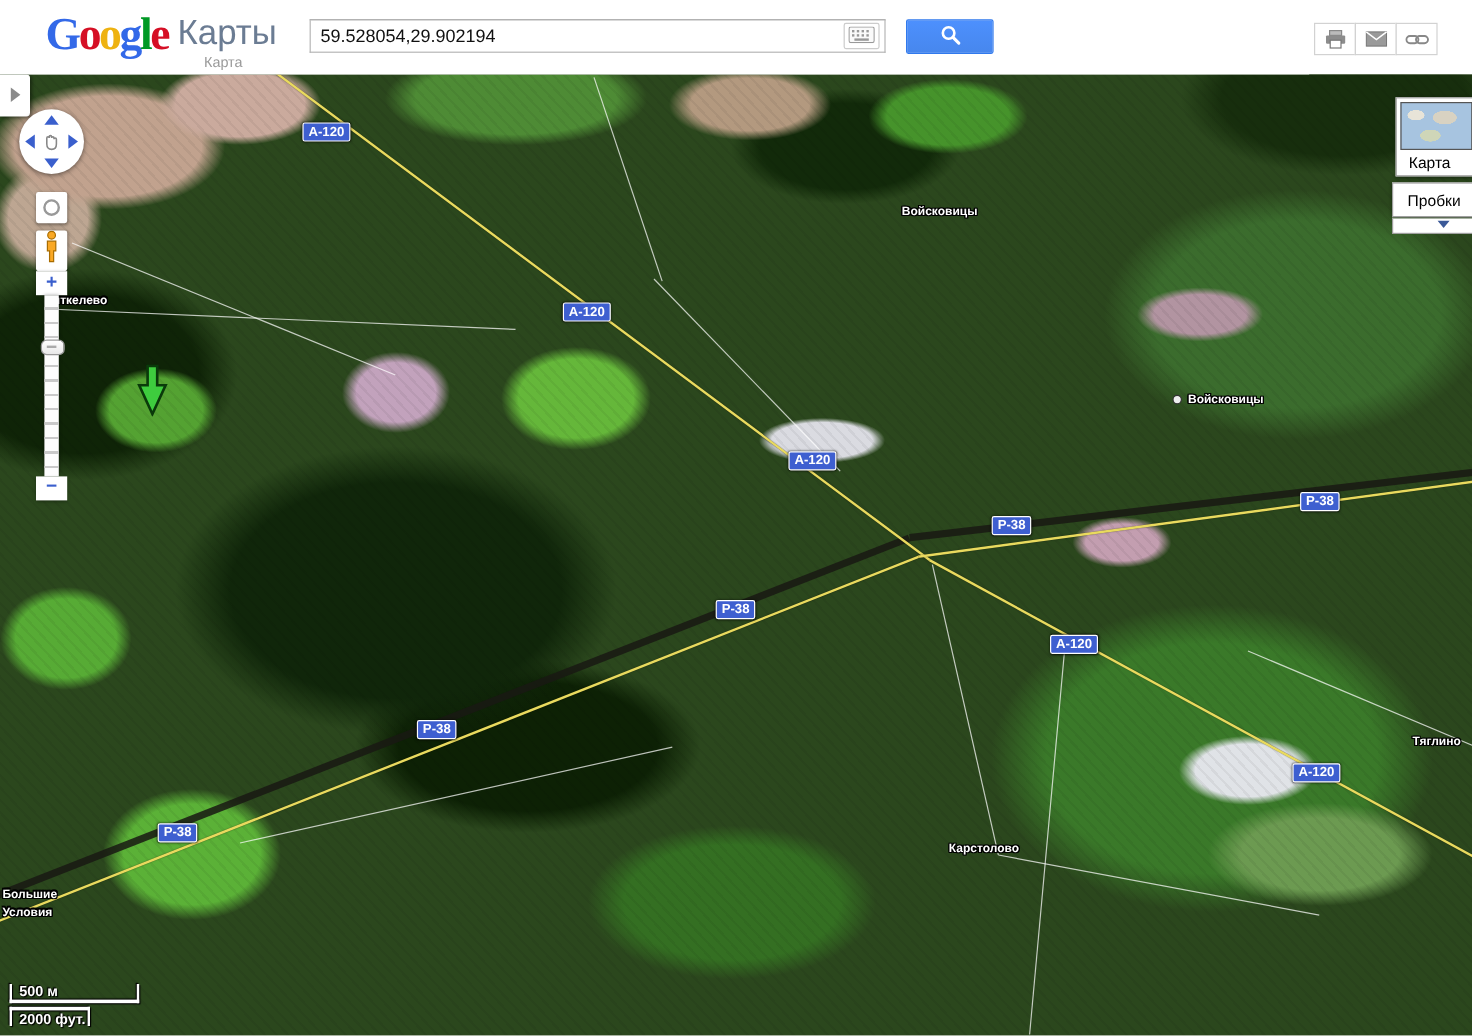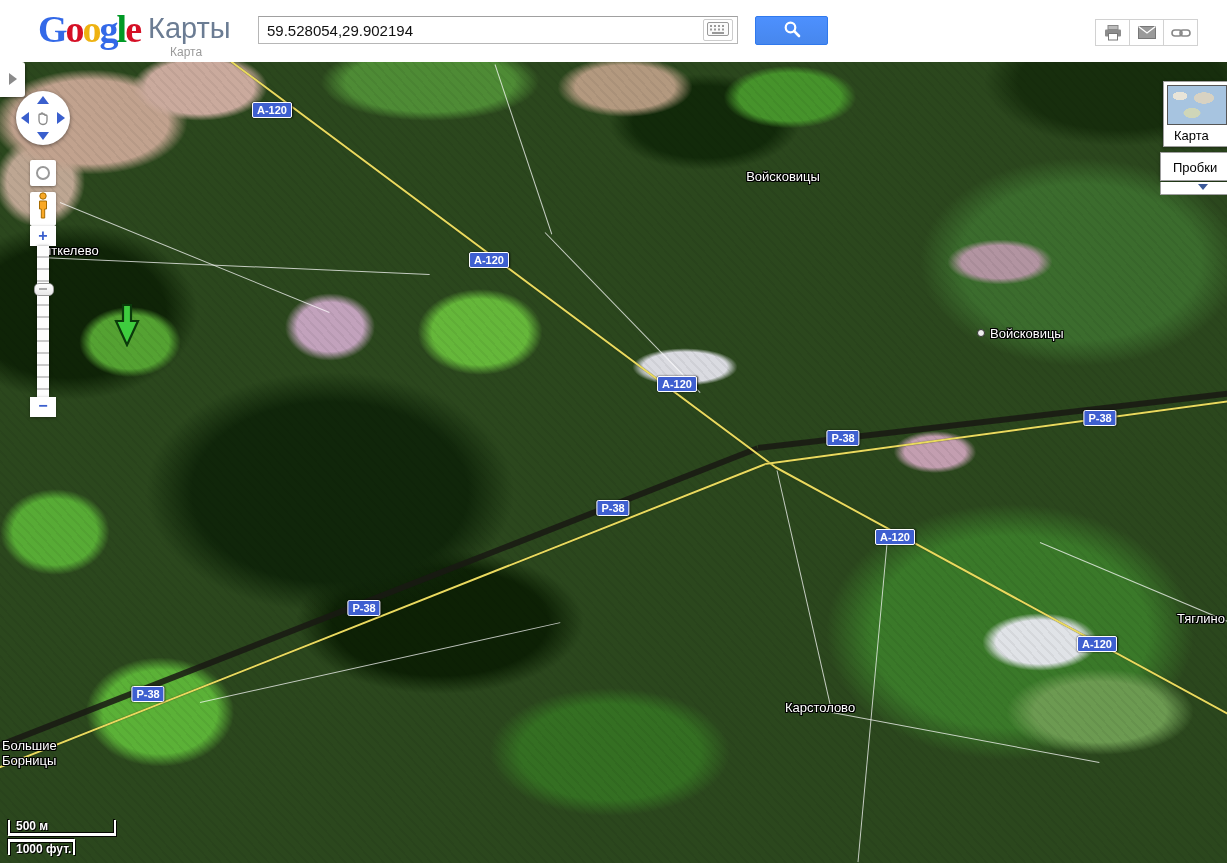--- a/index.html
+++ b/index.html
@@ -53,21 +53,21 @@
       radial-gradient(170px 80px at 1120px 20px, #172e0d 0 60%, transparent 80%),
       radial-gradient(180px 90px at 440px 560px, #0d2105 0 60%, transparent 80%);}
   .rline{position:absolute;transform-origin:0 50%;}
   .rail{height:6px;background:#191913;opacity:.85;}
   .road-y{height:2px;background:#e9da5e;box-shadow:0 0 1px rgba(0,0,0,.6);}
   .road-w{height:1px;background:rgba(255,255,255,.72);}
   .overlays{position:absolute;inset:0;}
   .shield{position:absolute;transform:translate(-50%,-50%);background:#3e5fd0;border:1px solid #fff;
     border-radius:2px;color:#fff;font-weight:bold;font-size:11px;line-height:14px;padding:0 4px;
     box-shadow:0 0 2px rgba(0,0,0,.8);white-space:nowrap;}
-  .plabel{position:absolute;color:#fff;font-weight:normal;font-size:13px;line-height:15px;white-space:pre-line;
+  .plabel{position:absolute;color:#fff;font-weight:bold;font-size:10px;line-height:15px;white-space:pre-line;
     text-shadow:-1px -1px 0 #000,1px -1px 0 #000,-1px 1px 0 #000,1px 1px 0 #000,0 -1px 0 #000,0 1px 0 #000,-1px 0 0 #000,1px 0 0 #000;}
   .plabel.center{transform:translateX(-50%);}
   .towndot{position:absolute;width:6px;height:6px;border-radius:50%;background:#eee;border:1px solid #333;
     transform:translate(-50%,-50%);}
   .marker{position:absolute;left:114px;top:241px;cursor:pointer;}
 
   
   .expand-tab{position:absolute;left:0;top:0;width:25px;height:35px;background:#fff;border-radius:0 3px 3px 0;
     box-shadow:1px 1px 3px rgba(0,0,0,.4);cursor:pointer;}
   .expand-tab .tri{position:absolute;left:9px;top:11px;width:0;height:0;border-top:6px solid transparent;
@@ -206,21 +206,21 @@
         <div class="shield" style="left: 895px; top: 475px;">А-120</div>
         <div class="shield" style="left: 613px; top: 446px;">Р-38</div>
         <div class="shield" style="left: 364px; top: 546px;">Р-38</div>
         <div class="shield" style="left: 1097px; top: 582px;">А-120</div>
         <div class="shield" style="left: 148px; top: 632px;">Р-38</div>
         <div class="plabel" style="left: 44px; top: 181px;">иткелево</div>
         <div class="plabel center" style="left: 783px; top: 107px;">Войсковицы</div>
         <div class="plabel" style="left: 990px; top: 264px;">Войсковицы</div>
         <div class="plabel center" style="left: 820px; top: 638px;">Карстолово</div>
         <div class="plabel" style="left: 2px; top: 676px;">Большие
-Борницы</div>
+Условия</div>
         <div class="plabel" style="left: 1177px; top: 549px;">Тяглино</div>
         <div class="towndot" style="left: 981px; top: 271px;"></div>
       </div>
 
     <svg class="marker" width="26" height="44" viewBox="0 0 26 44">
         <path d="M9 2 L17 2 L17 18 L24 18 L13 42 L2 18 L9 18 Z" fill="#3ecc3e" stroke="#0a3a0a" stroke-width="2.2"></path>
       </svg>
 
     <div class="expand-tab">
         <span class="tri"></span>
@@ -256,18 +256,18 @@
       <div class="mt-label">Карта</div>
     </div>
     <div class="traffic"><span>Пробки</span></div>
     <div class="traffic-arrow"><span class="down"></span></div>
 
     <div class="scalebar">
       <div class="metric">
           <span>500 м</span>
         </div>
       <div class="imperial">
-          <span>1000 фут.</span>
+          <span>2000 фут.</span>
         </div>
     </div>
 
   </div>
 </div>
 
 </body></html>

